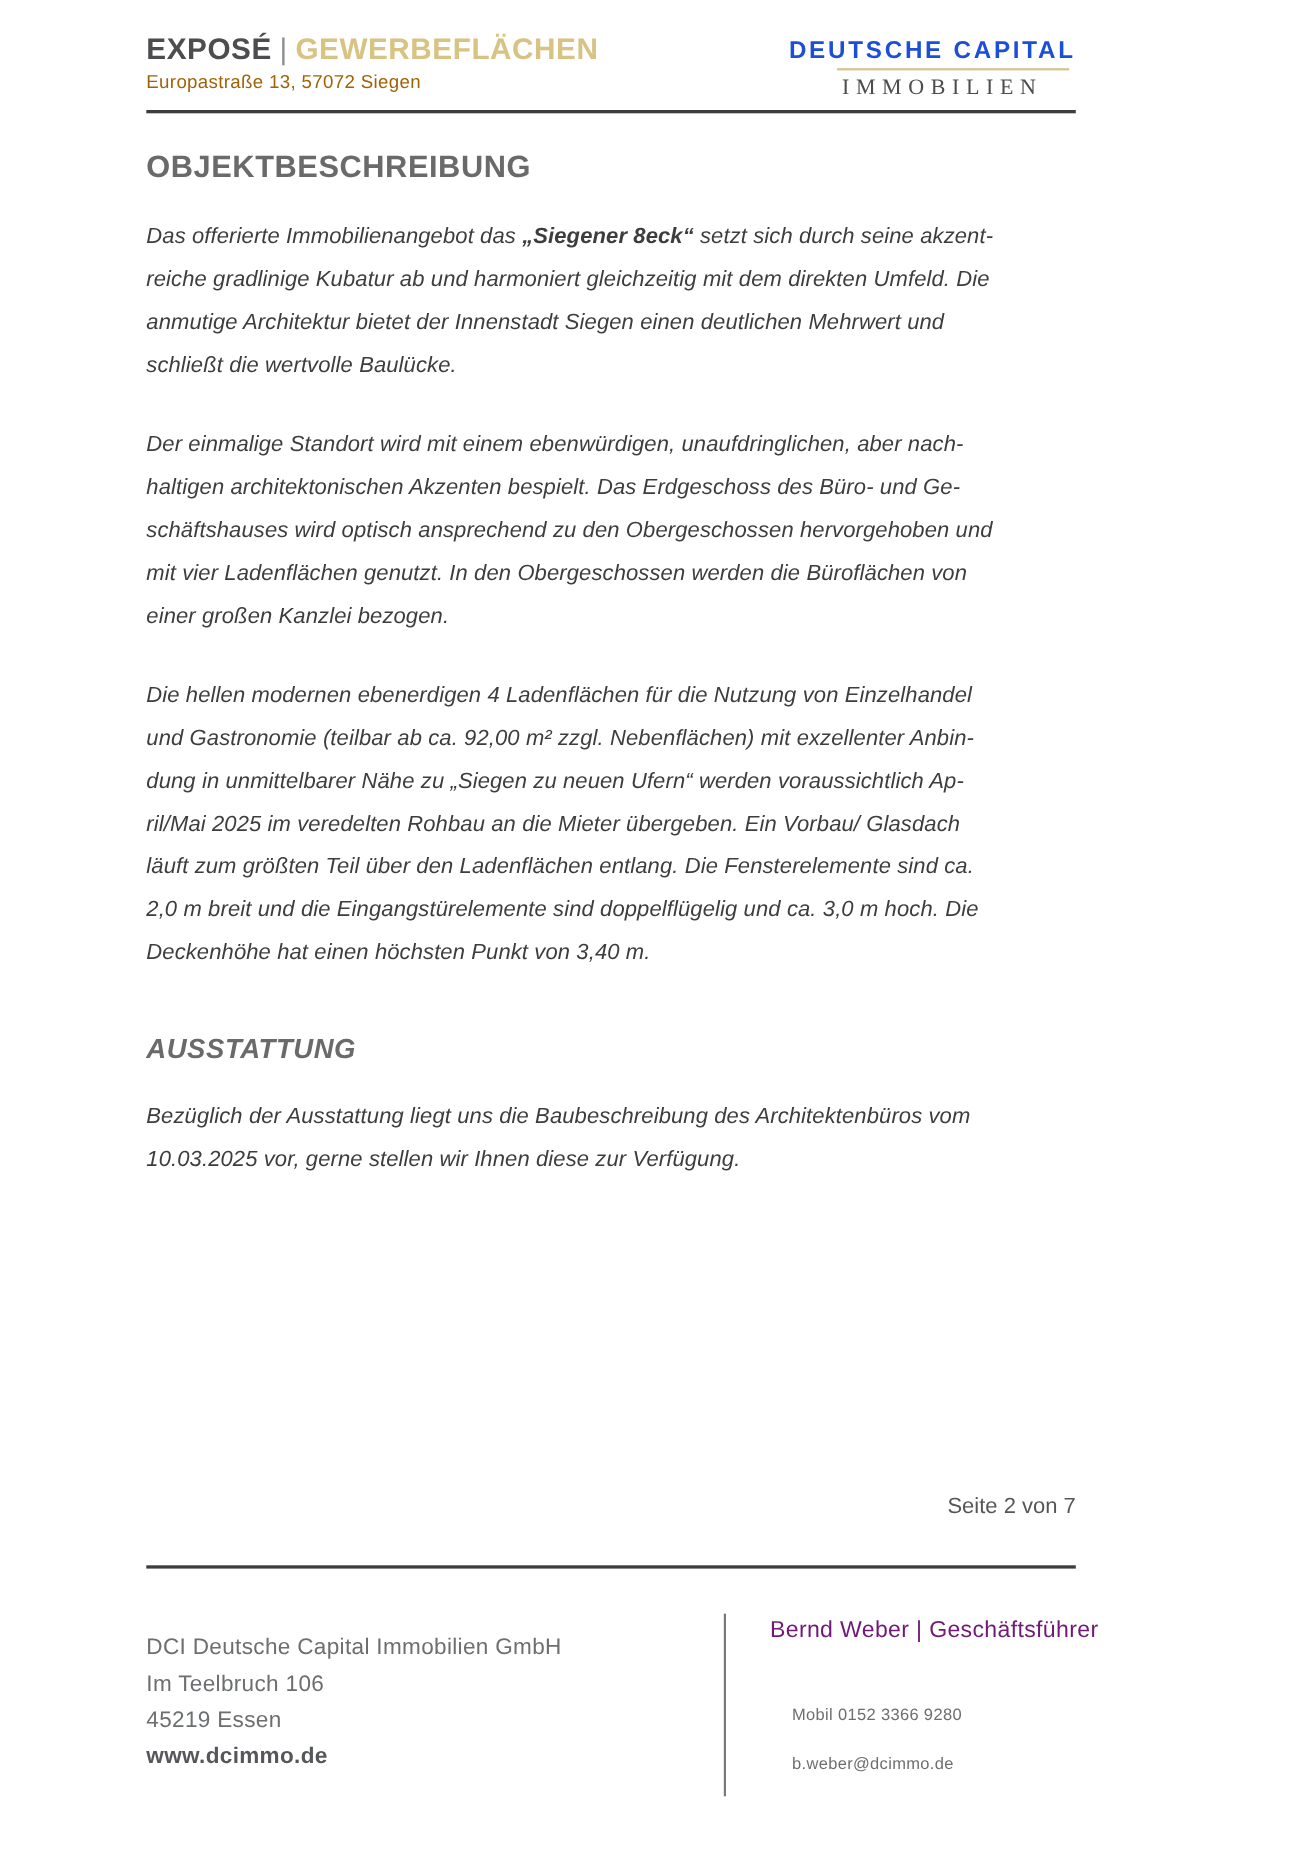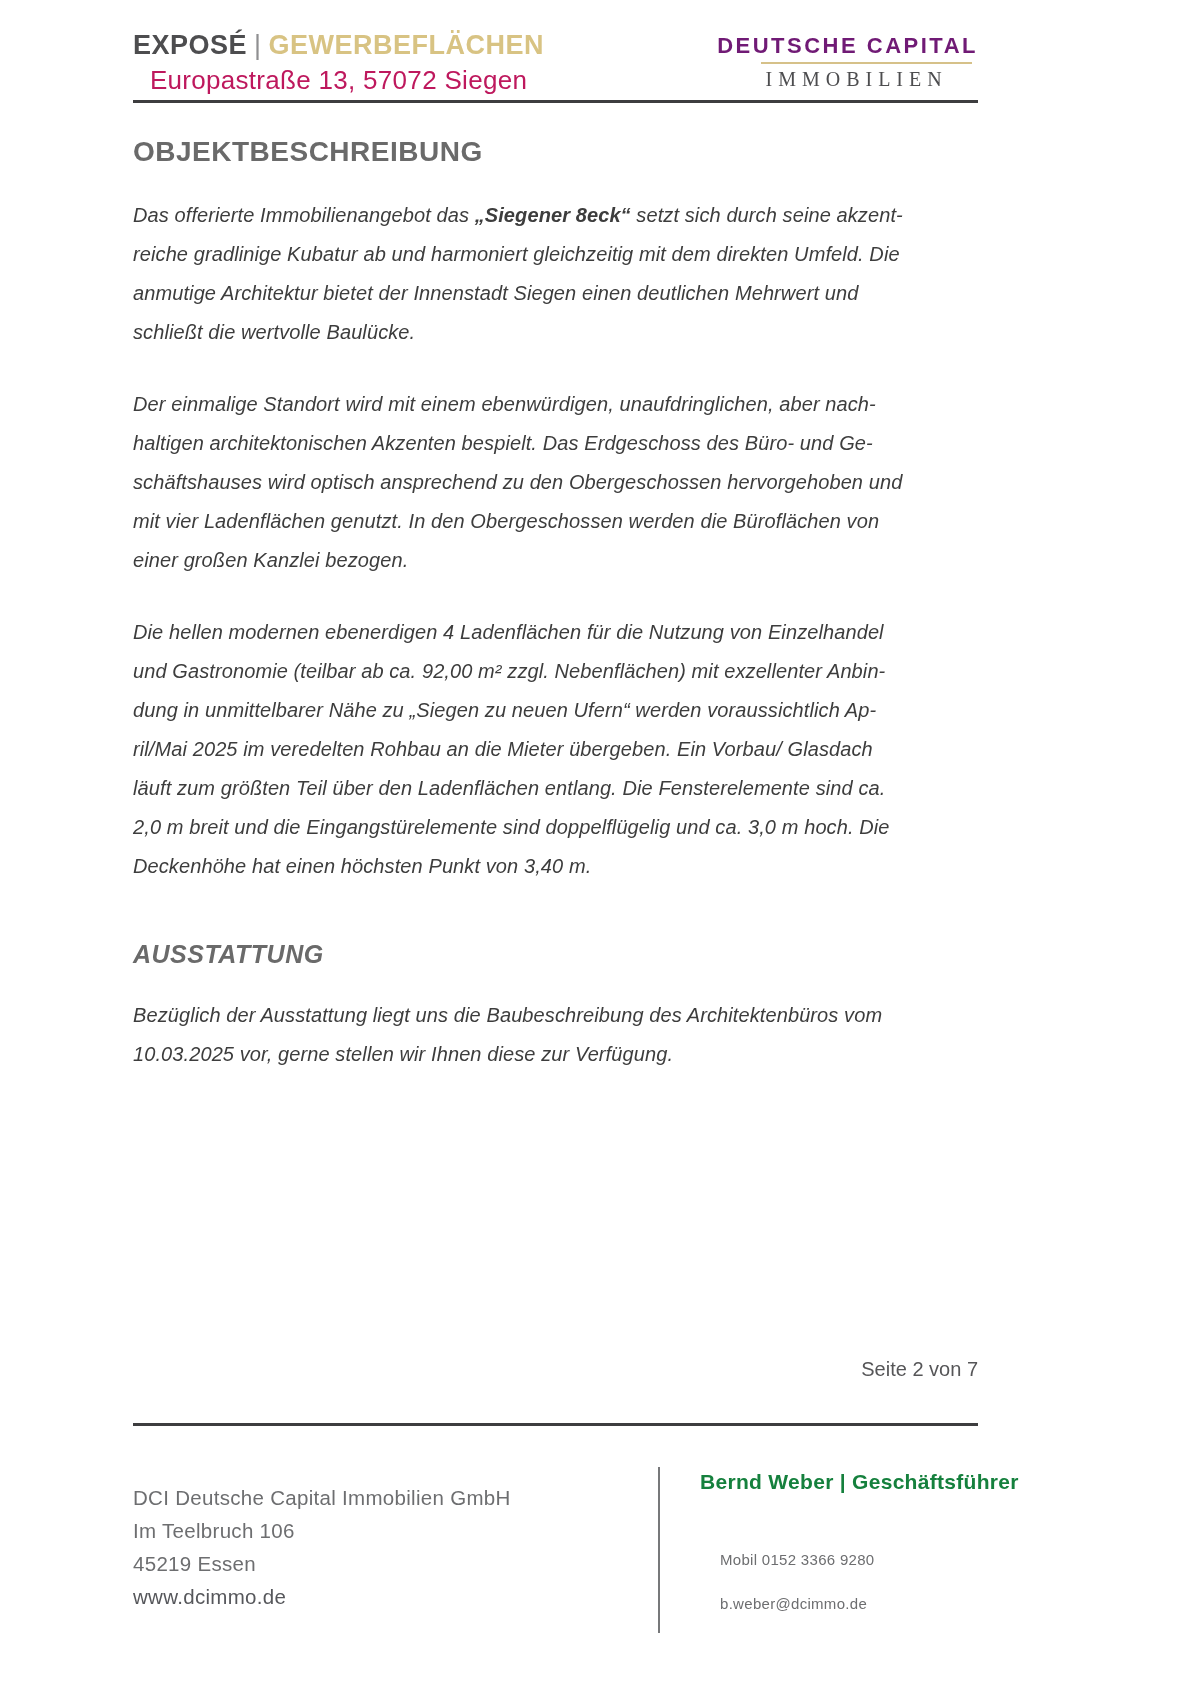--- a/index.html
+++ b/index.html
@@ -24,31 +24,30 @@
     font-size: 27px;
     font-weight: bold;
     color: #4d4d4f;
     letter-spacing: 0.5px;
     white-space: nowrap;
   }
   .brand-sep { color: #8f8f91; font-weight: normal; padding: 0 7px; }
   .brand-accent { color: #d8c383; }
   .header-address {
     margin-top: 4px;
-    font-size: 26px;
-    color: #be185d;
+    font-size: 17px;
+    color: #a16207;
     letter-spacing: 0.3px;
-    text-align: center;
   }
   .logo { margin-top: 3px; text-align: center; }
   .logo-line1 {
     font-size: 22px;
     font-weight: bold;
     letter-spacing: 2.5px;
-    color: #701a75;
+    color: #1d4ed8;
     white-space: nowrap;
   }
   .logo-underline { height: 2px; background: #d6c189; margin: 3px 6px 4px 44px; }
   .logo-line2 {
     font-family: "Liberation Serif", serif;
     font-size: 20px;
     letter-spacing: 6px;
     color: #4d4d4f;
     white-space: nowrap;
     padding-left: 18px;
@@ -94,33 +93,33 @@
   .rule-bottom { position: absolute; left: 133px; right: 211px; top: 1423px; height: 3px; background: #3d3d3f; }
 
   .footer-left {
     position: absolute;
     left: 133px; top: 1481px;
     font-size: 20.5px;
     line-height: 33px;
     color: #6d6e70;
     letter-spacing: 0.3px;
   }
-  .footer-website { font-weight: normal; color: #56575b; text-decoration: none; display:block; }
+  .footer-website { font-weight: bold; color: #56575b; text-decoration: none; display:block; }
 
   .footer-divider {
     position: absolute;
     left: 658px; top: 1467px;
     width: 2px; height: 166px;
     background: #77787a;
   }
   .footer-right { position: absolute; left: 700px; top: 1470px; }
   .contact-name {
     font-size: 21px;
-    font-weight: bold;
-    color: #15803d;
+    font-weight: normal;
+    color: #701a75;
     letter-spacing: 0.3px;
   }
   .contact-info {
     margin-top: 44px;
     font-size: 15px;
     line-height: 44px;
     color: #6d6e70;
     letter-spacing: 0.3px;
     margin-left: 20px;
   }

